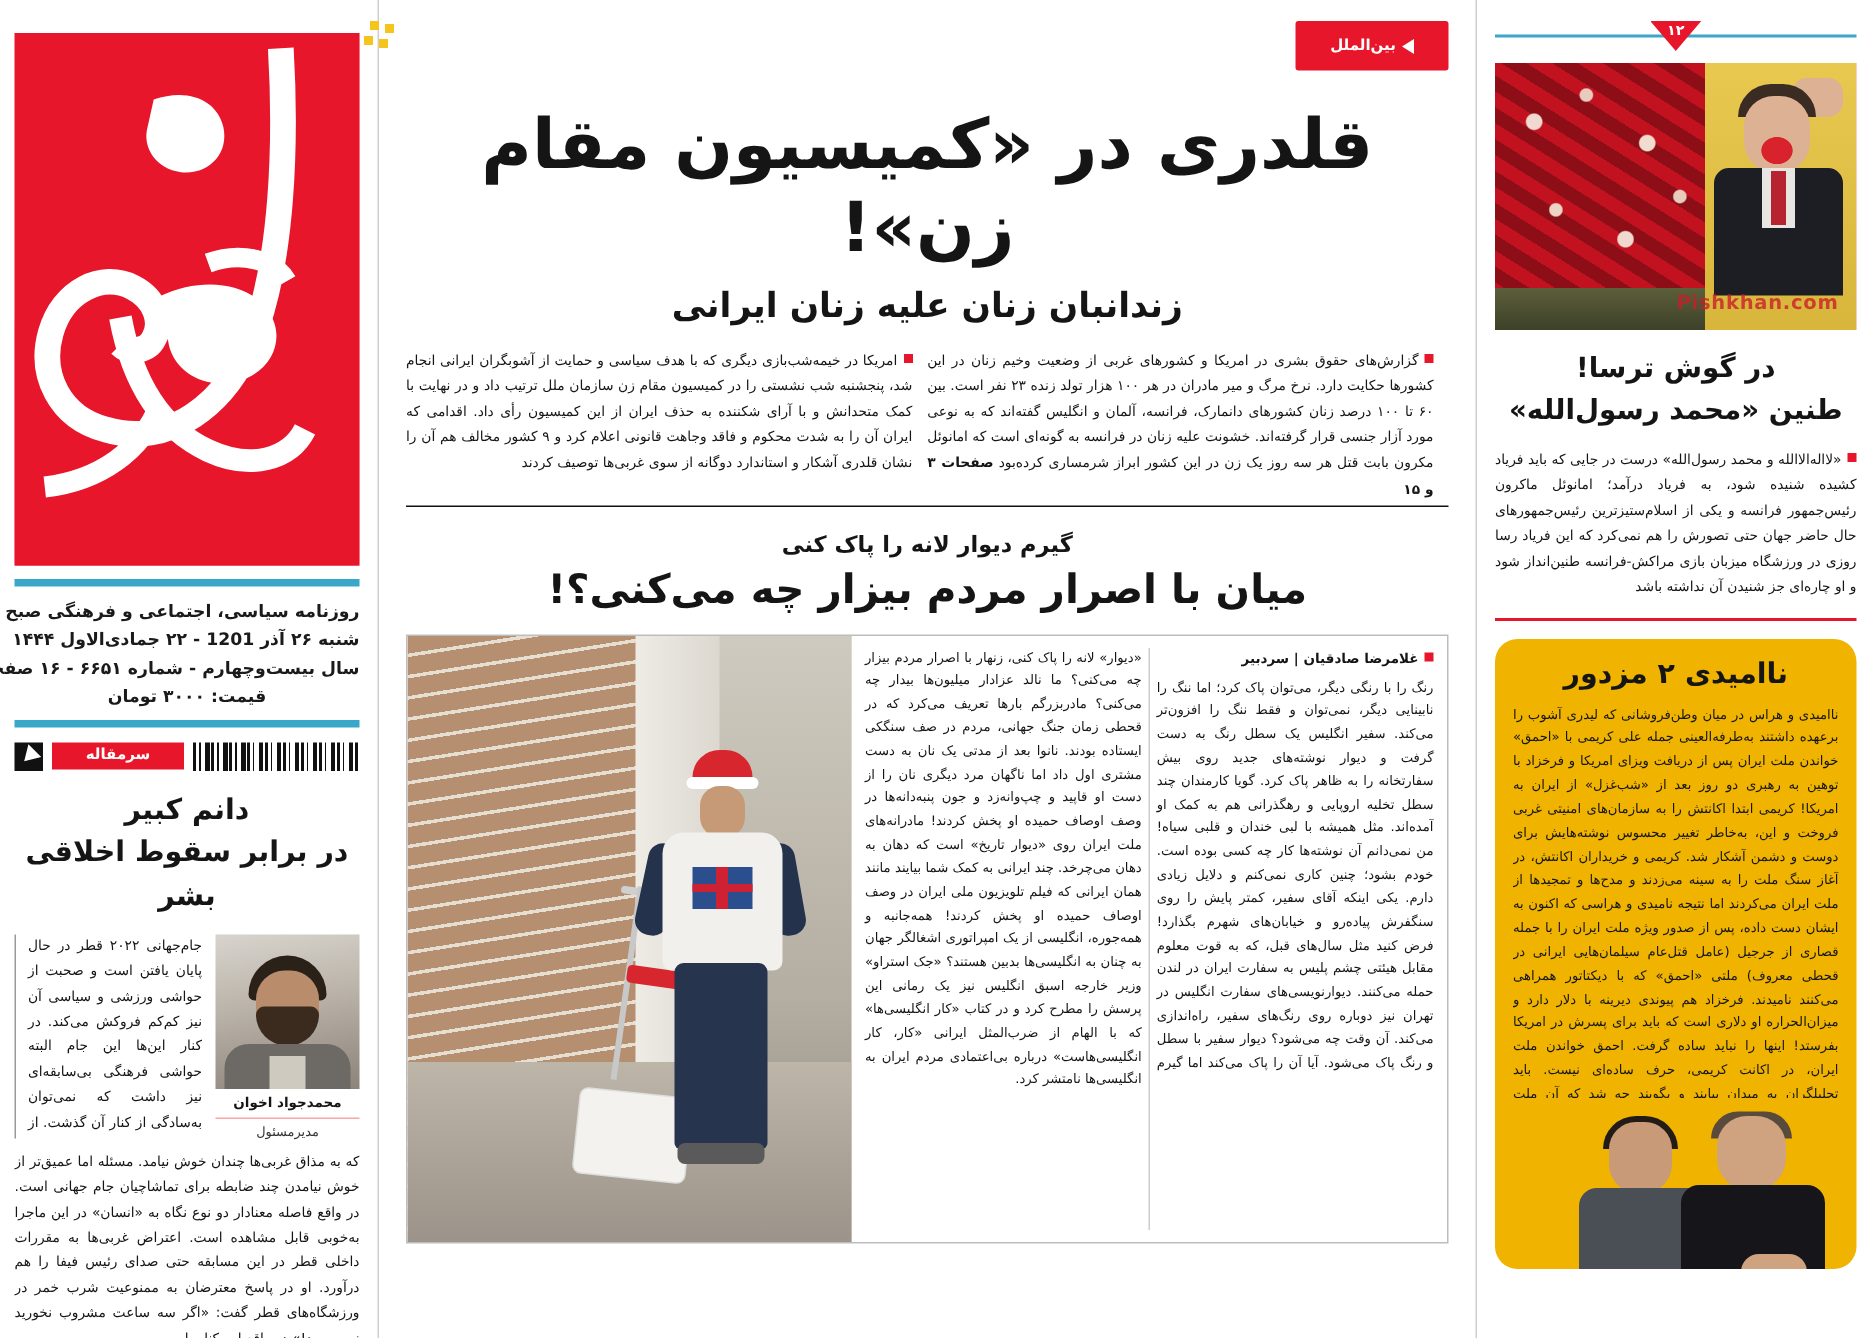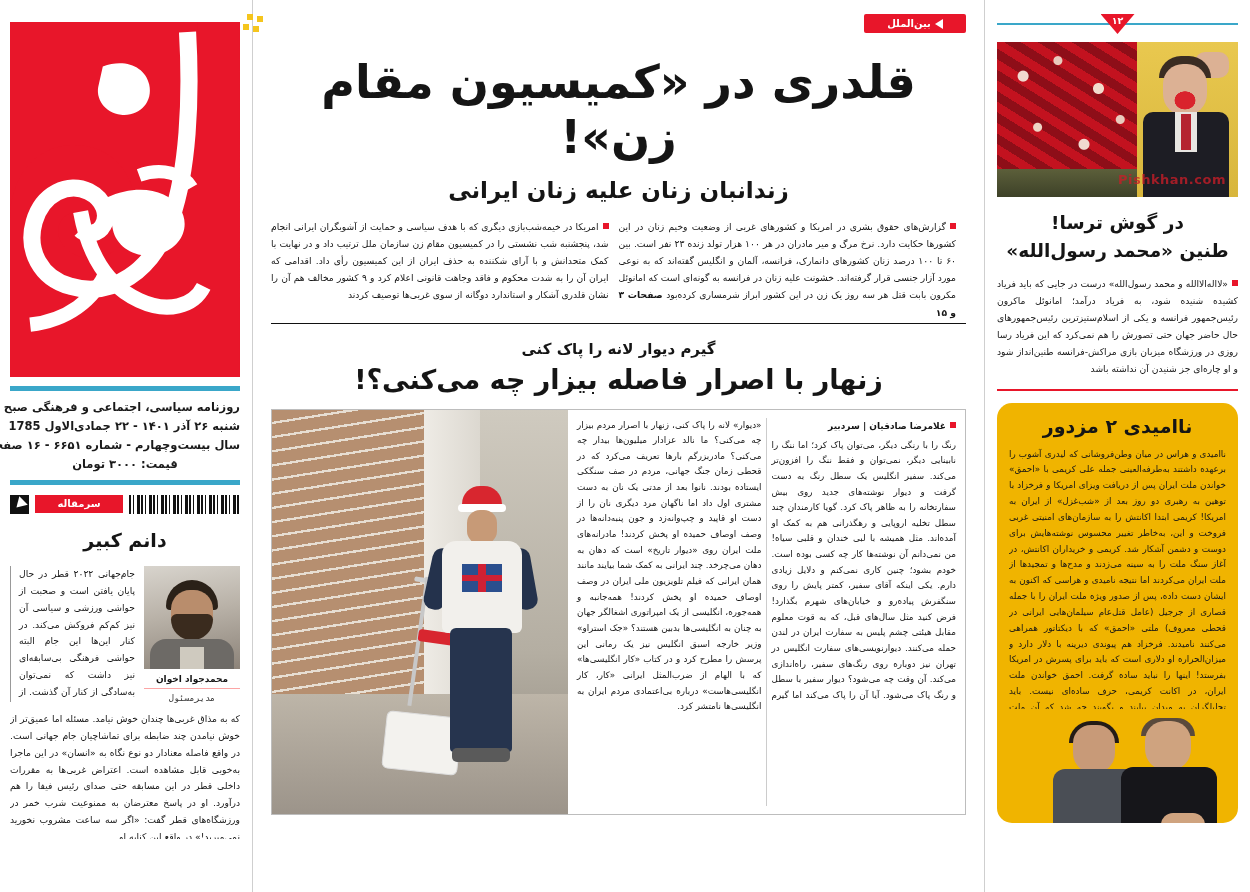--- a/index.html
+++ b/index.html
@@ -154,21 +154,20 @@
   .author-name {
     font-size: 9px;
     font-weight: bold;
     padding: 5px 0 4px;
     border-bottom: 1px solid #fca5a5;
   }
   .author-role {
     font-size: 8.6px;
     padding-top: 4px;
     color: #333;
-    font-family: Liberation Mono, monospace;
   }
   .edit-tail {
     font-size: 9.2px;
     line-height: 1.82;
     text-align: justify;
     direction: rtl;
     margin-top: 7px;
     max-height: 128px;
     overflow: hidden;
   }
@@ -185,21 +184,21 @@
   .dots-deco {
     position: absolute;
     top: 14px; left: -18px;
     width: 34px; height: 22px;
   }
   .dot { position: absolute; width: 6px; height: 6px; background: #f5c51d; }
   .intl-tag {
     background: #e8162a;
     color: #fff;
     width: 102px;
-    height: 19px;
+    height: 33px;
     display: flex;
     flex-direction: row-reverse;
     align-items: center;
     justify-content: center;
     gap: 4px;
     font-size: 10px;
     font-weight: bold;
     border-radius: 2px;
   }
   .intl-arrow {
@@ -366,21 +365,21 @@
     background: #e8162a;
     clip-path: polygon(0 0, 100% 0, 50% 100%);
     color: #fff;
     font-size: 9.5px;
     font-weight: bold;
     text-align: center;
     line-height: 13px;
   }
   .story-img-top {
     width: 100%;
-    height: 155px;
+    height: 178px;
     position: relative;
     overflow: hidden;
     background: #f9a8d4;
   }
   .crowd {
     position: absolute; left: 0; top: 0; width: 60%; height: 100%;
     background:
       radial-gradient(circle at 18% 22%, #f0d9cf 0 5px, transparent 6px),
       radial-gradient(circle at 42% 12%, #e8cbbd 0 4px, transparent 5px),
       radial-gradient(circle at 70% 30%, #f2dccd 0 5px, transparent 6px),
@@ -485,36 +484,37 @@
           <path d="M96 174 C126 160 156 166 168 184 C180 202 170 224 148 230 C126 236 106 224 102 206" fill="#ffffff"></path>
           <path d="M128 152 C150 144 172 150 180 164" fill="none" stroke="#ffffff" stroke-width="13"></path>
           <path d="M20 300 C56 296 84 276 96 246" fill="none" stroke="#ffffff" stroke-width="14"></path>
         </svg>
       </div>
 
       <div class="rule-thick"></div>
 
       <div class="masthead-lines">
         <div>روزنامه سیاسی، اجتماعی و فرهنگی صبح ایران</div>
-        <div>شنبه ۲۶ آذر ۱۴۰۱ - ۲۲ جمادی‌الاول 1785</div>
+        <div>شنبه ۲۶ آذر 1201 - ۲۲ جمادی‌الاول ۱۴۴۴</div>
         <div>سال بیست‌وچهارم - شماره ۶۶۵۱ - ۱۶ صفحه</div>
         <div>قیمت: ۳۰۰۰ تومان</div>
       </div>
 
       <div class="rule-thick-2"></div>
     </div>
 
     <div class="edit-head">
       <div class="corner-mark"></div>
       <div class="sermaghale-tag">سرمقاله</div>
       <div class="barcode"></div>
     </div>
 
     <div class="edit-title">
       <div>دانم کبیر</div>
+      <div>در برابر سقوط اخلاقی بشر</div>
     </div>
 
     <div class="edit-body-wrap">
       <div class="edit-col-text">جام‌جهانی ۲۰۲۲ قطر در حال پایان یافتن است و صحبت از حواشی ورزشی و سیاسی آن نیز کم‌کم فروکش می‌کند. در کنار این‌ها این جام البته حواشی فرهنگی بی‌سابقه‌ای نیز داشت که نمی‌توان به‌سادگی از کنار آن گذشت. از جمله حواشی فرهنگی این رویداد اعتراض روشن فرهنگی دولت قطر بود</div>
       <div class="edit-author">
         <div class="author-photo">
           <div class="ap-hair"></div>
             <div class="ap-face"></div>
           <div class="ap-beard"></div>
             <div class="ap-body"></div>
@@ -550,21 +550,21 @@
       <div class="lead-col">
         <span class="sq-red"></span><span>امریکا در خیمه‌شب‌بازی دیگری که با هدف سیاسی و حمایت از آشوبگران ایرانی انجام شد، پنجشنبه شب نشستی را در کمیسیون مقام زن سازمان ملل ترتیب داد و در نهایت با کمک متحدانش و با آرای شکننده به حذف ایران از این کمیسیون رأی داد. اقدامی که ایران آن را به شدت محکوم و فاقد وجاهت قانونی اعلام کرد و ۹ کشور مخالف هم آن را نشان قلدری آشکار و استاندارد دوگانه از سوی غربی‌ها توصیف کردند</span>
       </div>
       <div class="lead-col">
         <span class="sq-red"></span><span>گزارش‌های حقوق بشری در امریکا و کشورهای غربی از وضعیت وخیم زنان در این کشورها حکایت دارد. نرخ مرگ و میر مادران در هر ۱۰۰ هزار تولد زنده ۲۳ نفر است. بین ۶۰ تا ۱۰۰ درصد زنان کشورهای دانمارک، فرانسه، آلمان و انگلیس گفته‌اند که به نوعی مورد آزار جنسی قرار گرفته‌اند. خشونت علیه زنان در فرانسه به گونه‌ای است که امانوئل مکرون بابت قتل هر سه روز یک زن در این کشور ابراز شرمساری کرده‌بود</span>
         <span class="pages-ref">صفحات ۳ و ۱۵</span>
       </div>
     </div>
 
     <div class="second-kicker">گیرم دیوار لانه را پاک کنی</div>
-    <div class="second-head">زنهار با اصرار فاصله بیزار چه می‌کنی؟!</div>
+    <div class="second-head">میان با اصرار مردم بیزار چه می‌کنی؟!</div>
 
     <div class="story-box">
       <div class="story-photo">
         <div class="street-bg"></div>
         <div class="wall-white"></div>
         <div class="brick"></div>
         <div class="sidewalk"></div>
         <div class="man">
           <div class="mower-bar"></div>
           <div class="mower-handle"></div>

